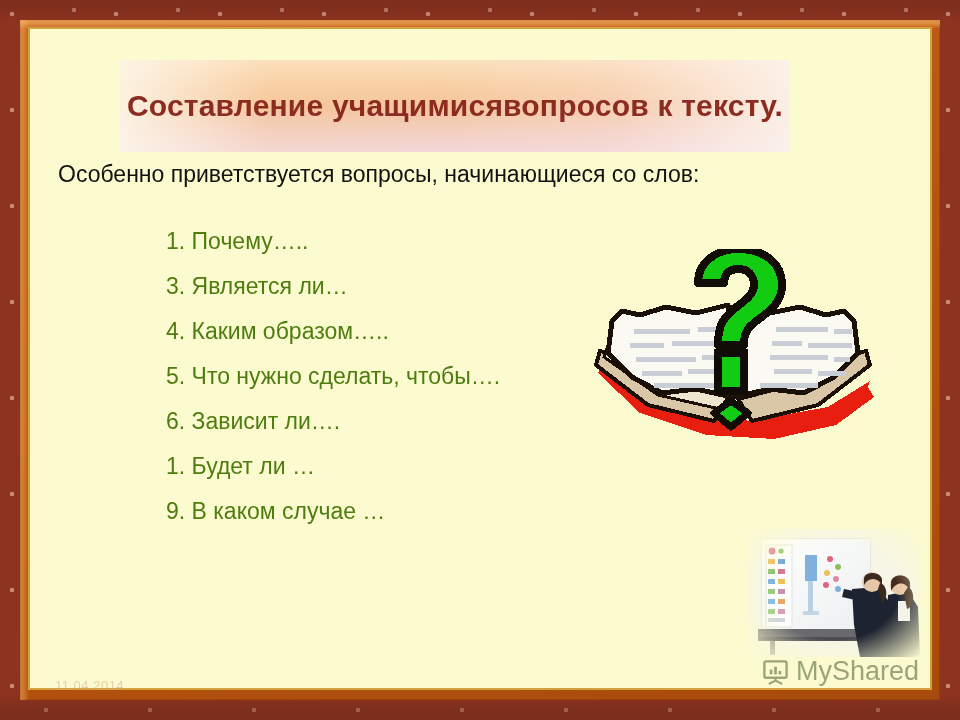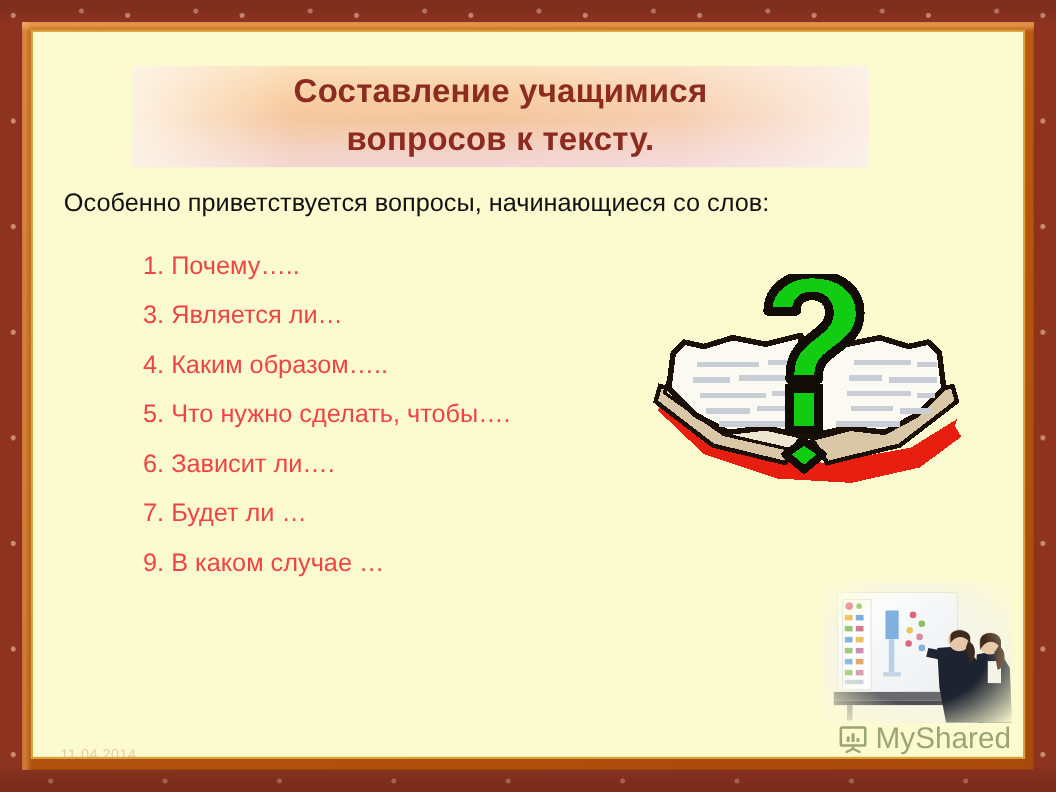--- a/index.html
+++ b/index.html
@@ -101,55 +101,56 @@
       rgba(253,245,232,.92) 0%,
       rgba(250,214,170,.12) 22%,
       rgba(255,255,255,0) 48%,
       rgba(250,226,224,.30) 74%,
       rgba(252,243,238,.90) 100%);
   }
   .title-text {
     position: absolute;
     inset: 0;
     display: flex;
-    flex-direction: column;
+    flex-direction: row;
     align-items: center;
     justify-content: center;
     z-index: 2;
     color: #8c2b20;
     font-weight: bold;
     font-size: 30px;
     line-height: 1.42;
     letter-spacing: .2px;
     text-align: center;
   }
 
   
   .intro {
     position: absolute;
     left: 28px;
-    top: 142px;
+    top: 132px;
     font-size: 23px;
     color: #121212;
     white-space: nowrap;
   }
   .qlist {
     position: absolute;
     left: 100px;
     top: 190px;
     margin: 0;
     padding: 0;
     list-style: none;
   }
   .qlist li {
     font-size: 23px;
-    color: #ef4444;
+    color: #4d7c0f;
     height: 45px;
     line-height: 45px;
     white-space: nowrap;
+    margin-left: 36px;
   }
 
   
   .book-art {
     position: absolute;
     left: 548px;
     top: 220px;
     width: 310px;
     height: 195px;
   }
@@ -231,21 +232,21 @@
     </div>
 
     <div class="intro">Особенно приветствуется вопросы, начинающиеся со слов:</div>
 
     <ul class="qlist">
       <li>1. Почему…..</li>
       <li>3. Является ли…</li>
       <li>4. Каким образом…..</li>
       <li>5. Что нужно сделать, чтобы….</li>
       <li>6. Зависит ли….</li>
-      <li>7. Будет ли …</li>
+      <li>1. Будет ли …</li>
       <li>9. В каком случае …</li>
     </ul>
 
     <div class="book-art">
       <svg viewBox="0 0 310 195" xmlns="http://www.w3.org/2000/svg" shape-rendering="crispEdges">
 
         <path d="M30 118 L58 150 L110 178 L176 188 L244 176 L286 150 L292 132
                  L250 158 L172 172 L104 162 L52 136 Z" fill="#e81e10"></path>
         <path d="M26 112 L20 124 L62 164 L128 186 L196 190 L258 176 L296 148
                  L290 138 L240 164 L160 176 L92 162 L44 132 Z" fill="#e81e10"></path>

